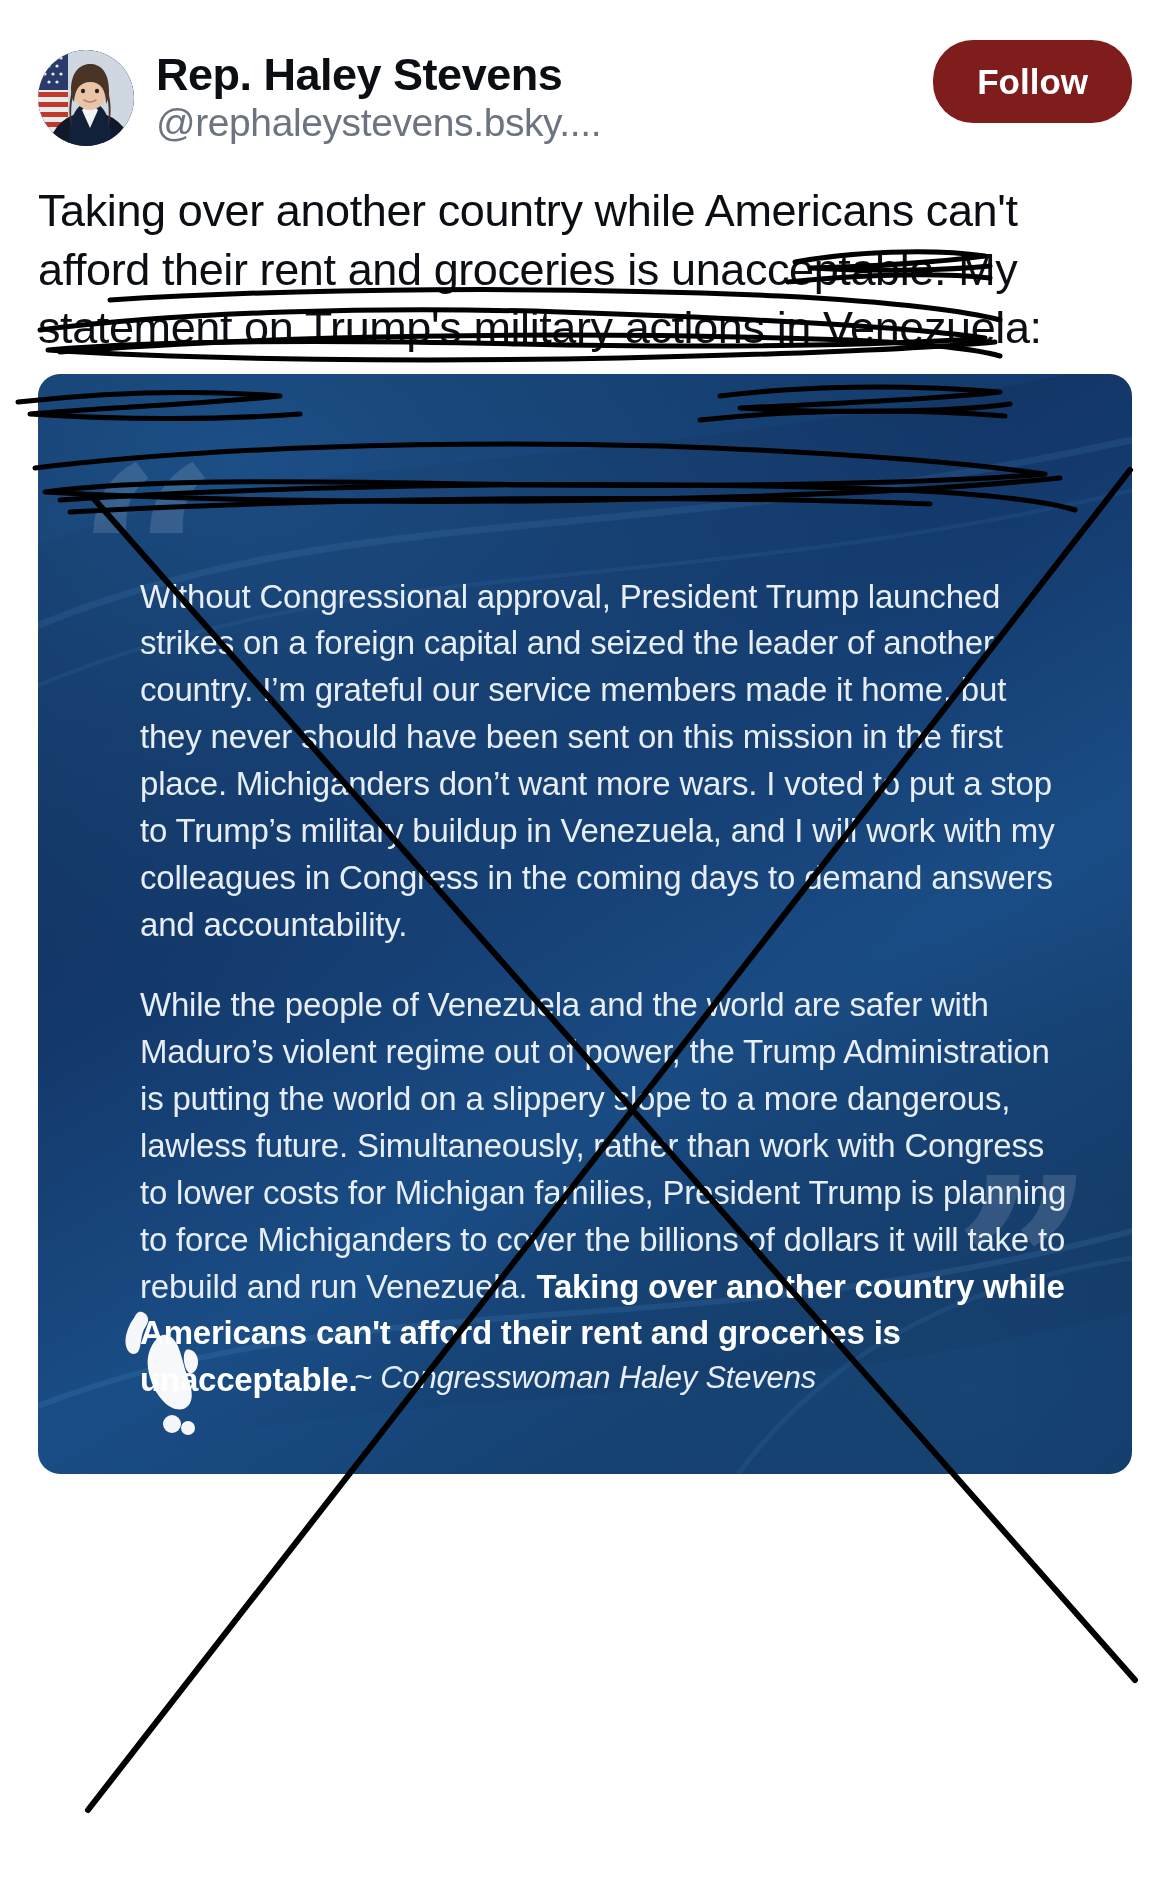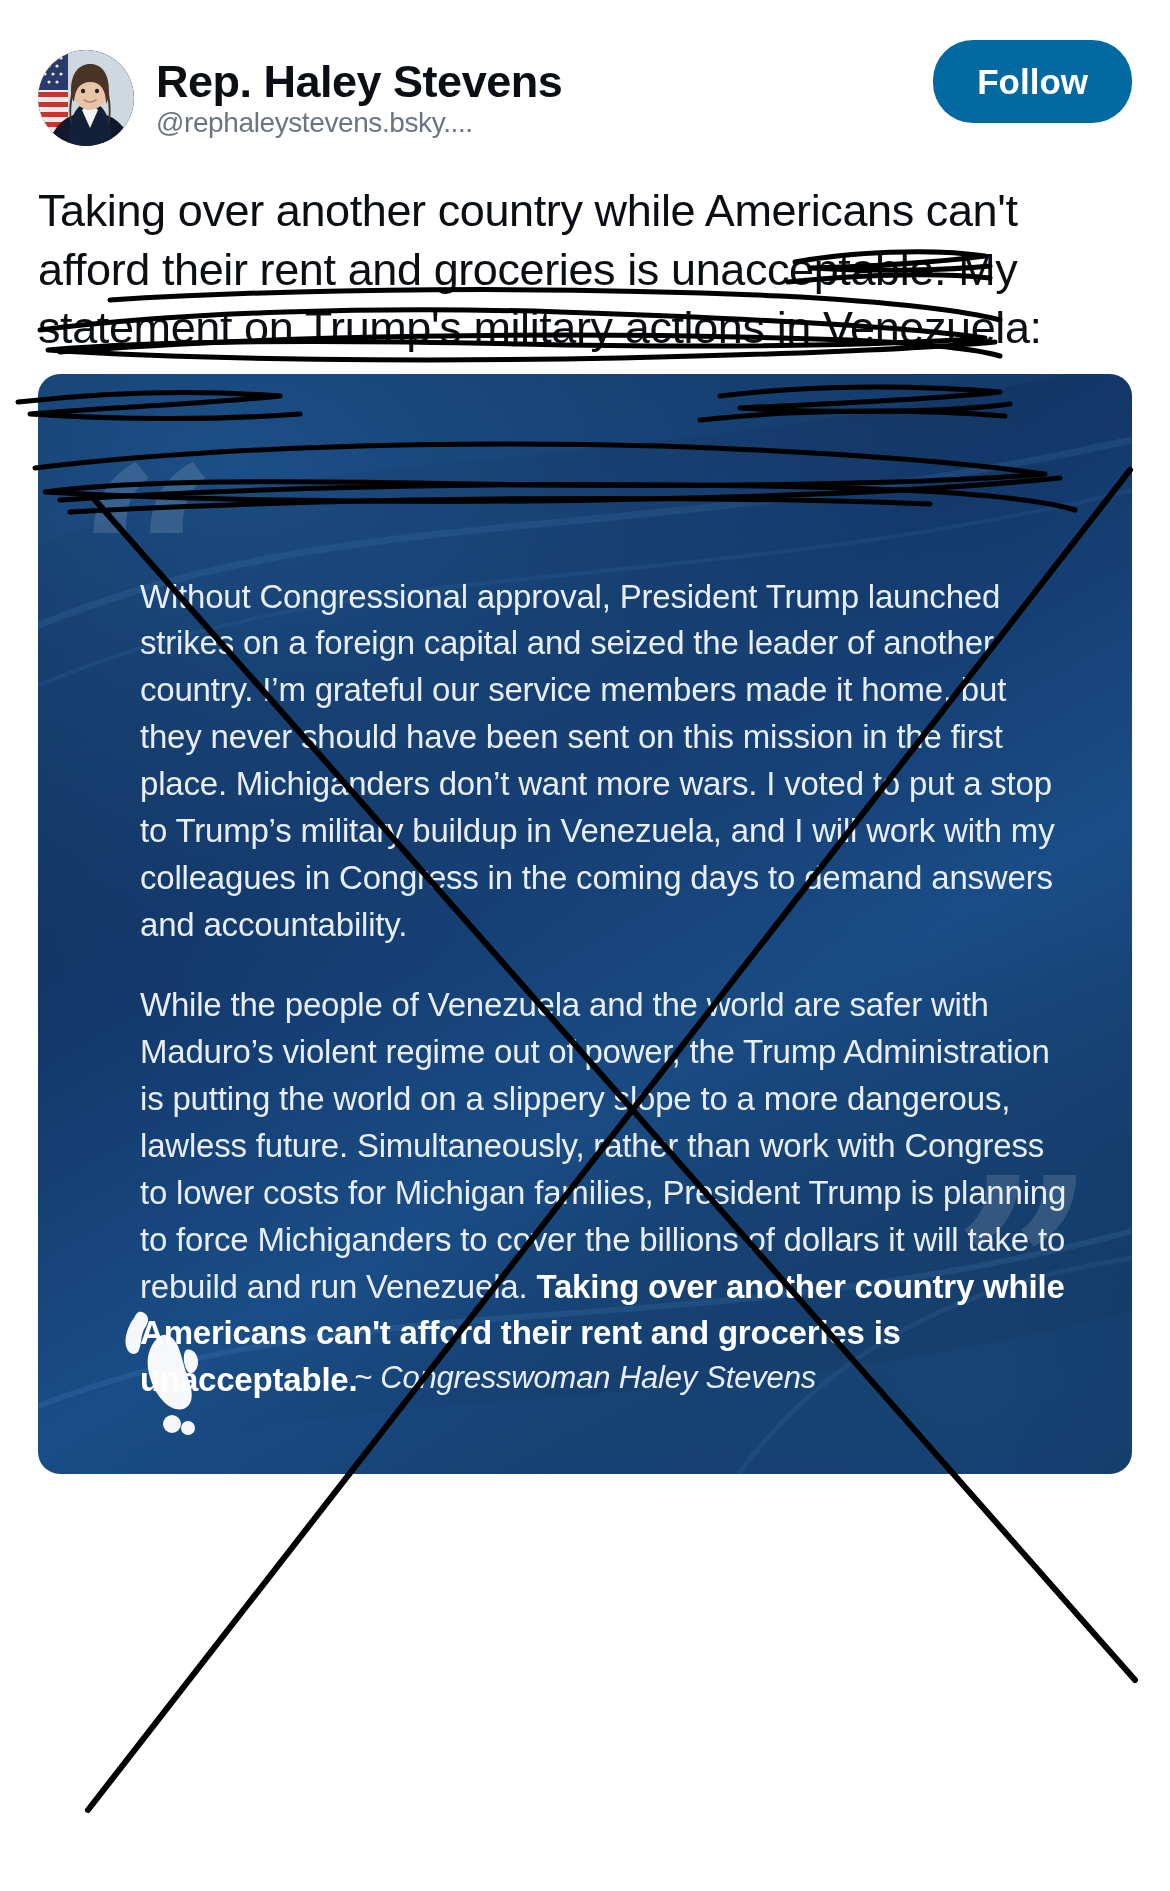--- a/index.html
+++ b/index.html
@@ -52,31 +52,31 @@
   }
   .display-name {
     font-size: 45px;
     font-weight: 700;
     color: #0b0f14;
     line-height: 1.12;
     letter-spacing: -0.5px;
     white-space: nowrap;
   }
   .handle {
-    font-size: 28px;
+    font-size: 39px;
     color: #6b7480;
     line-height: 1.15;
     white-space: nowrap;
     letter-spacing: -0.4px;
   }
   .follow-btn {
     position: absolute;
     right: 0;
     top: 6px;
-    background: #0369a1;
+    background: #7f1d1d;
     color: #ffffff;
     border: none;
     border-radius: 40px;
     font-size: 35px;
     font-weight: 700;
     padding: 24px 44px;
     font-family: "Liberation Sans", sans-serif;
     cursor: pointer;
     line-height: 1;
   }

